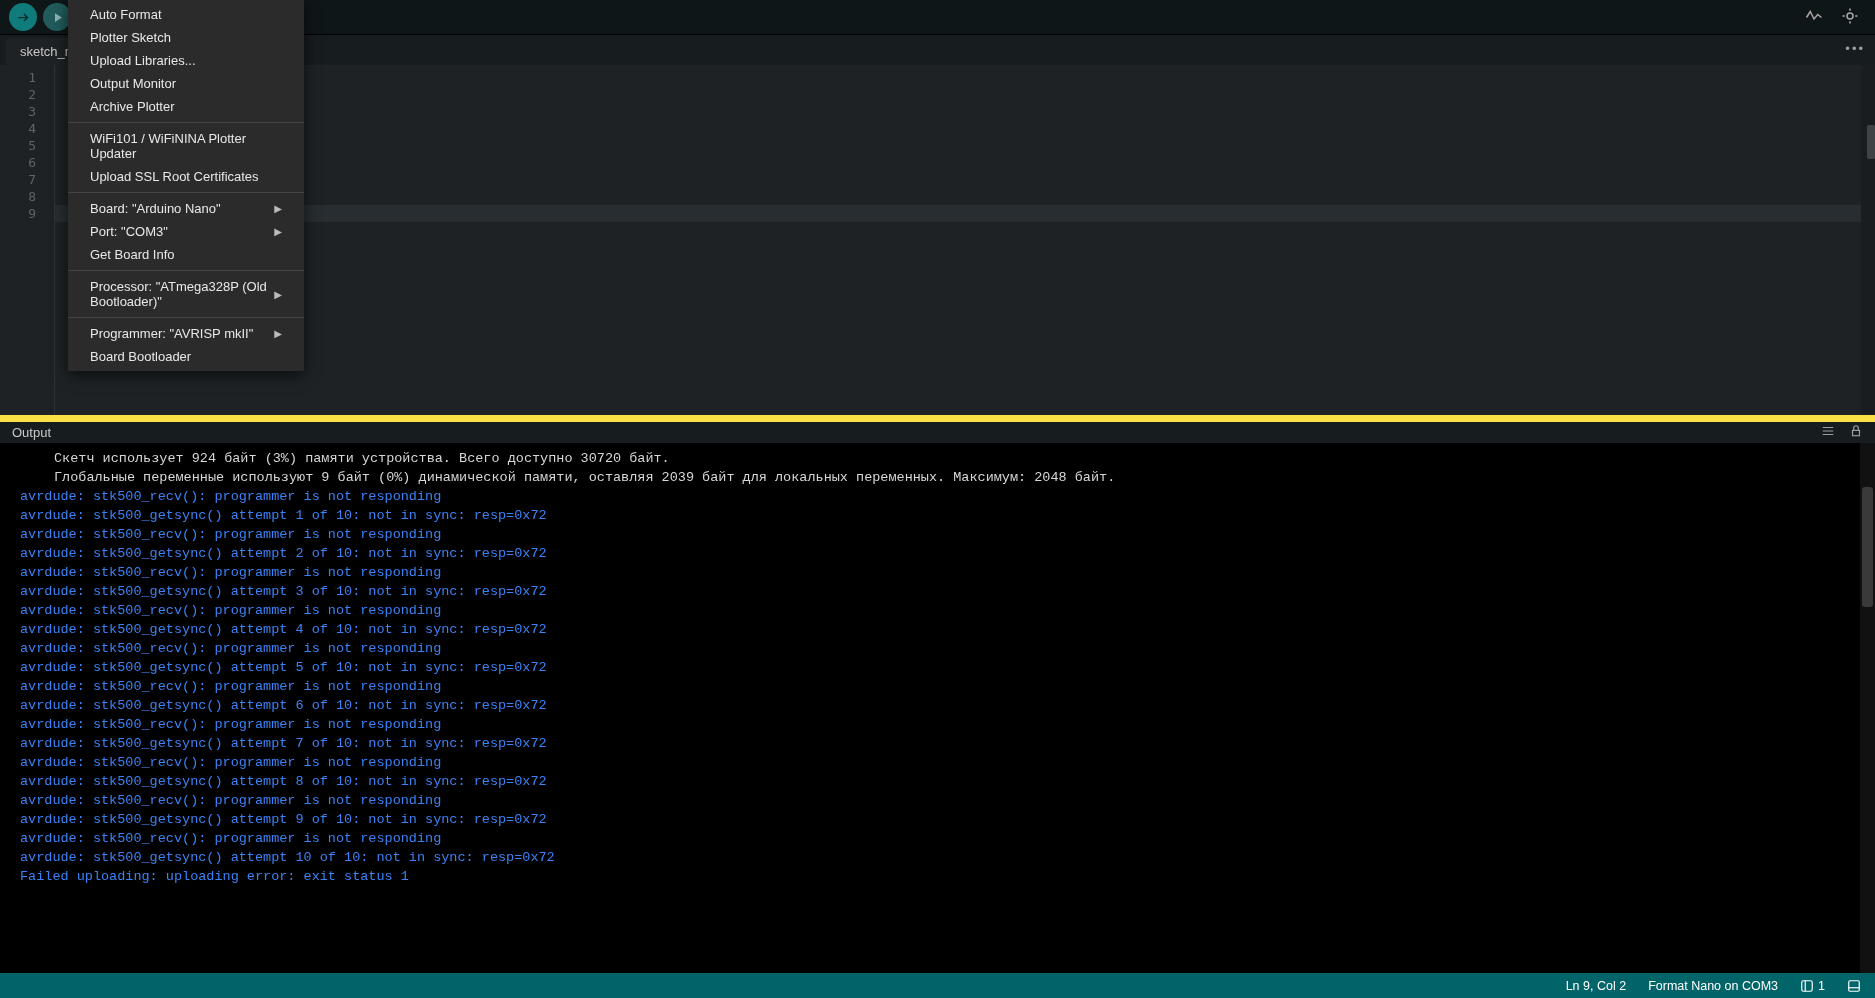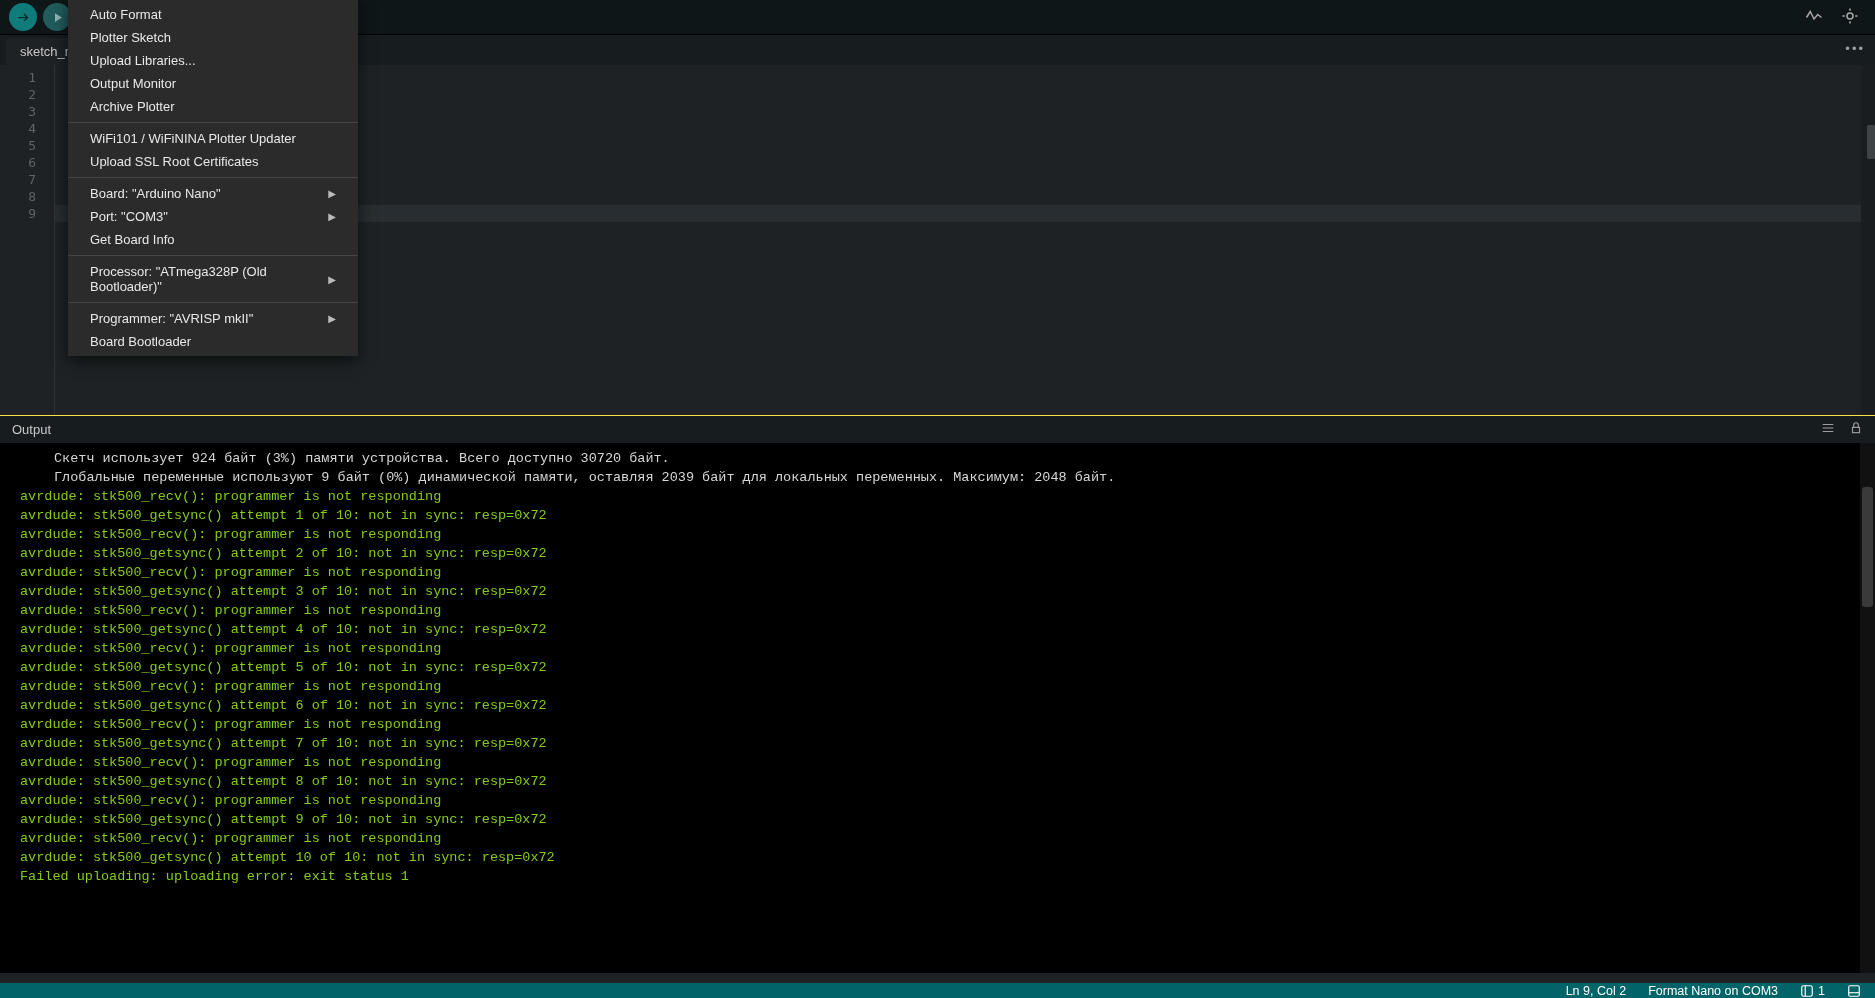--- a/index.html
+++ b/index.html
@@ -89,21 +89,21 @@
     background:#1a1d1f;
   }
   .editor-minimap-marker{
     position:absolute; right:0; top:60px; width:8px; height:34px;
     background:#3e4446; border-radius:2px;
   }
 
   .output-bar{
     height:28px;
     background:#171c1f;
-    border-top:1px solid #fde047;
+    border-top:7px solid #fde047;
     display:flex; align-items:center;
     padding:0 12px;
     color:#c9c9c9;
   }
   .output-bar .title{font-size:13px;}
   .output-bar .sp{flex:1;}
   .output-bar .obtn{color:#9b9fa2; margin-left:14px; cursor:pointer;}
   .output-bar .obtn svg{width:14px;height:14px;}
   
   .console{
@@ -113,48 +113,48 @@
     bottom:25px;
     background:#000;
     font-family:Consolas,"Courier New",monospace;
     font-size:13.5px;
     line-height:19px;
     padding:6px 20px;
     white-space:pre;
     overflow:hidden;
   }
   .console .ok{ color:#d8d6d8;margin-left:34px; }
-  .console .err{ color:#84cc16; }
+  .console .err{ color:#3b82f6; }
   .console-scroll{
     position:absolute; right:0; top:443px; bottom:25px; width:15px;
     background:#111;
   }
   .console-scroll .thumb{
     position:absolute; left:2px; right:2px; top:44px; height:120px;
     background:#3a3a3a; border-radius:3px;
   }
 
   .statusbar{
-    position:absolute; left:0; right:0; bottom:0; height:15px;
+    position:absolute; left:0; right:0; bottom:0; height:25px;
     background:#006468;
     display:flex; align-items:center; justify-content:flex-end;
     padding:0 14px;
     color:#fff;
     font-size:12.5px;
     gap:22px;
   }
   .statusbar span{white-space:nowrap;}
   .statusbar .sico{display:inline-flex;align-items:center;gap:4px;}
   .statusbar svg{width:14px;height:14px;}
 
   
   .menu{
     position:absolute;
     left:68px; top:0;
-    width:290px;
+    width:236px;
     background:#2b2b2b;
     box-shadow:0 4px 14px rgba(0,0,0,.6);
     z-index:100;
     padding:3px 0;
   }
   .menu .item{
     padding:4px 22px;
     color:#e8e8e8;
     font-size:13px;
     cursor:pointer;

